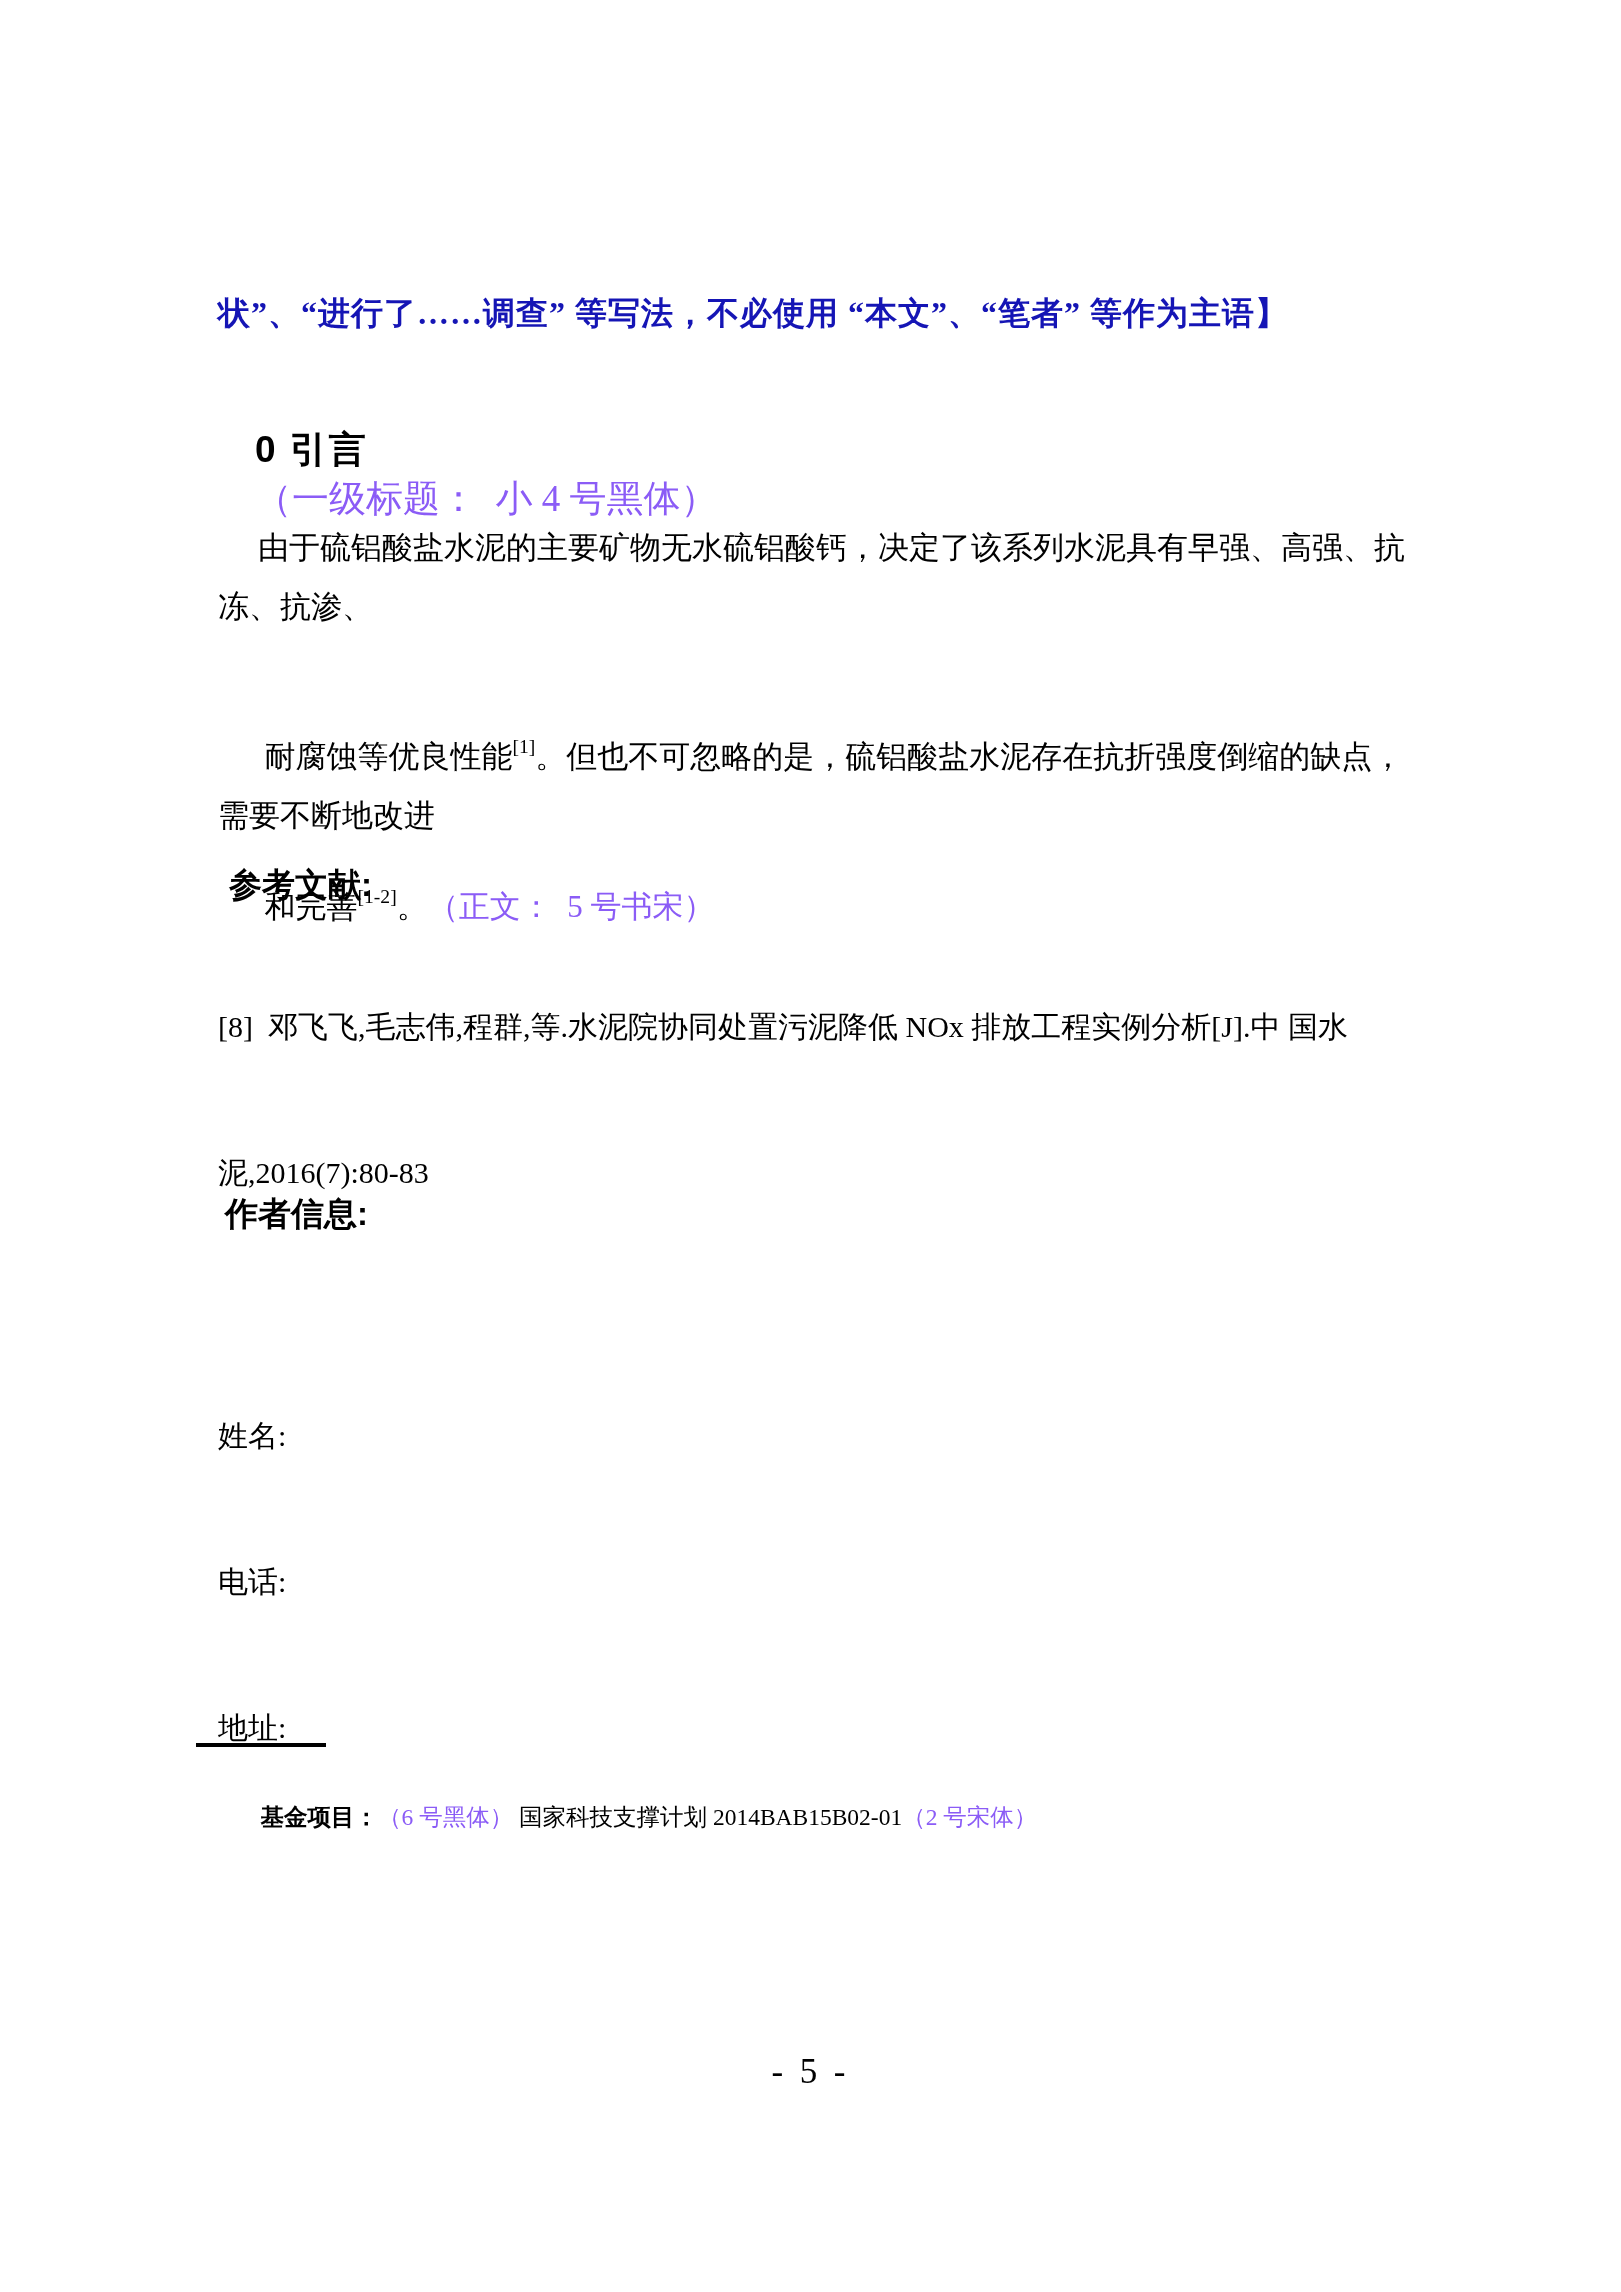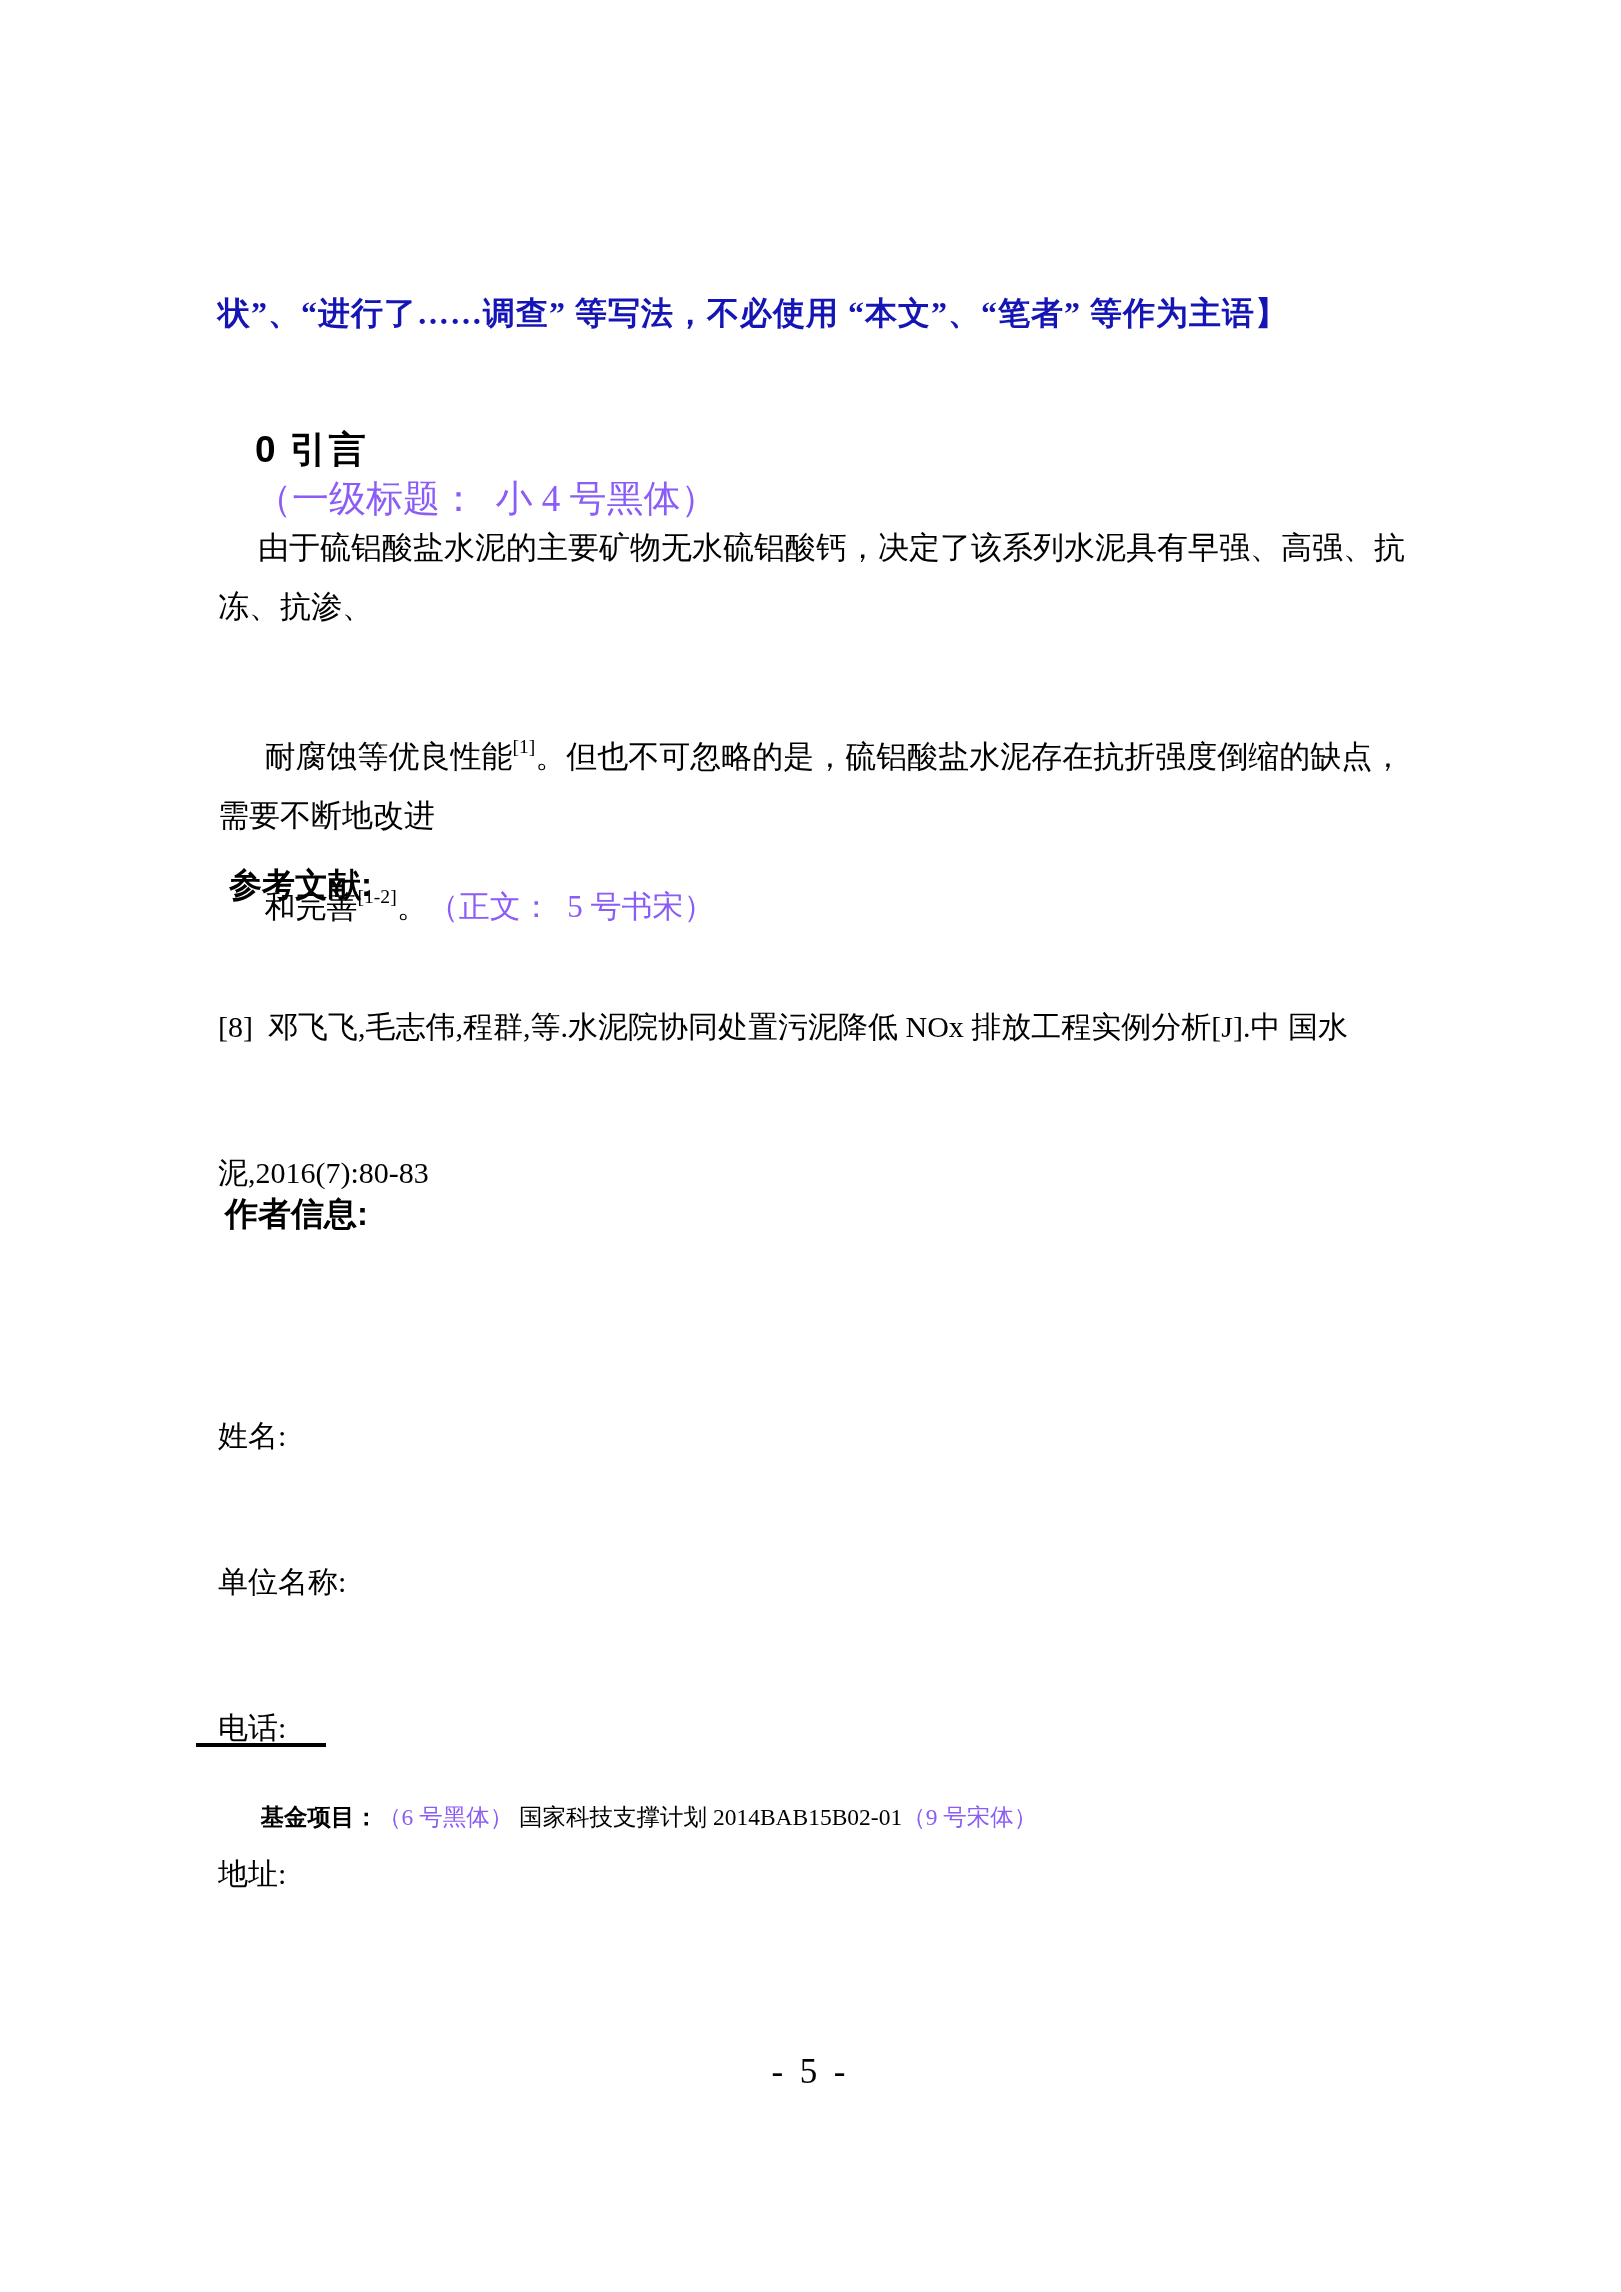--- a/index.html
+++ b/index.html
@@ -116,27 +116,26 @@
 
   <div class="abs ref-item">
     <div class="ref-line">[8]  邓飞飞,毛志伟,程群,等.水泥院协同处置污泥降低 NOx 排放工程实例分析[J].中 国水</div>
     <div class="ref-line">泥,2016(7):80-83</div>
   </div>
 
   <div class="abs author-heading">作者信息:</div>
 
   <div class="abs author-fields">
     <div class="field-row">姓名:</div>
-    <div class="field-row">单位名称:</div>
     <div class="field-row">电话:</div>
     <div class="field-row">地址:</div>
   </div>
 
   <div class="abs footnote-rule"></div>
 
   <div class="abs footnote">
-    <span class="footnote-label">基金项目：</span><span class="red-annot">（6 号黑体）</span><span> 国家科技支撑计划 2014BAB15B02-01</span><span class="red-annot">（9 号宋体）</span>
+    <span class="footnote-label">基金项目：</span><span class="red-annot">（6 号黑体）</span><span> 国家科技支撑计划 2014BAB15B02-01</span><span class="red-annot">（2 号宋体）</span>
   </div>
 
   <div class="abs page-number">- 5 -</div>
 
 </div>
 
 
 </body></html>

